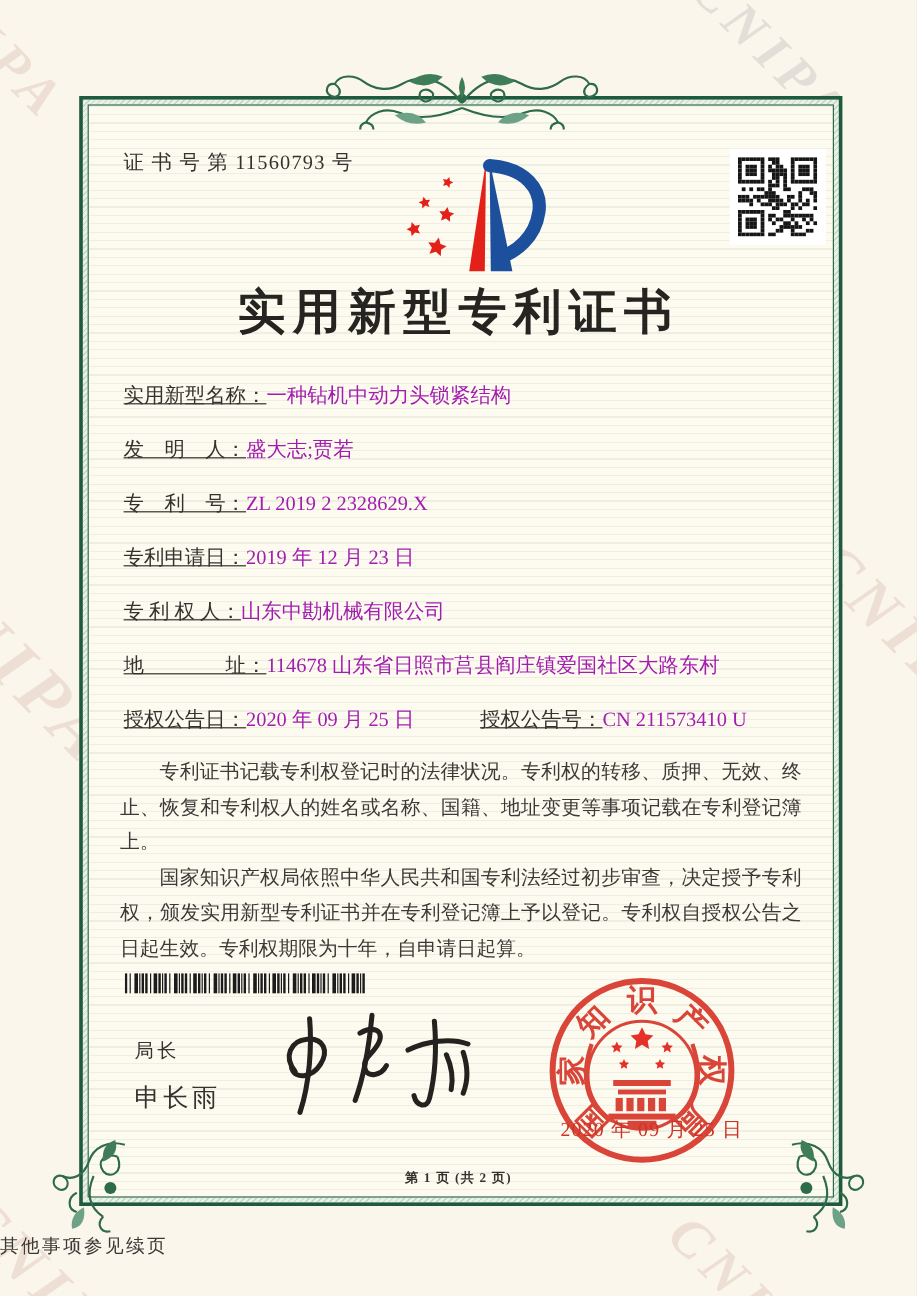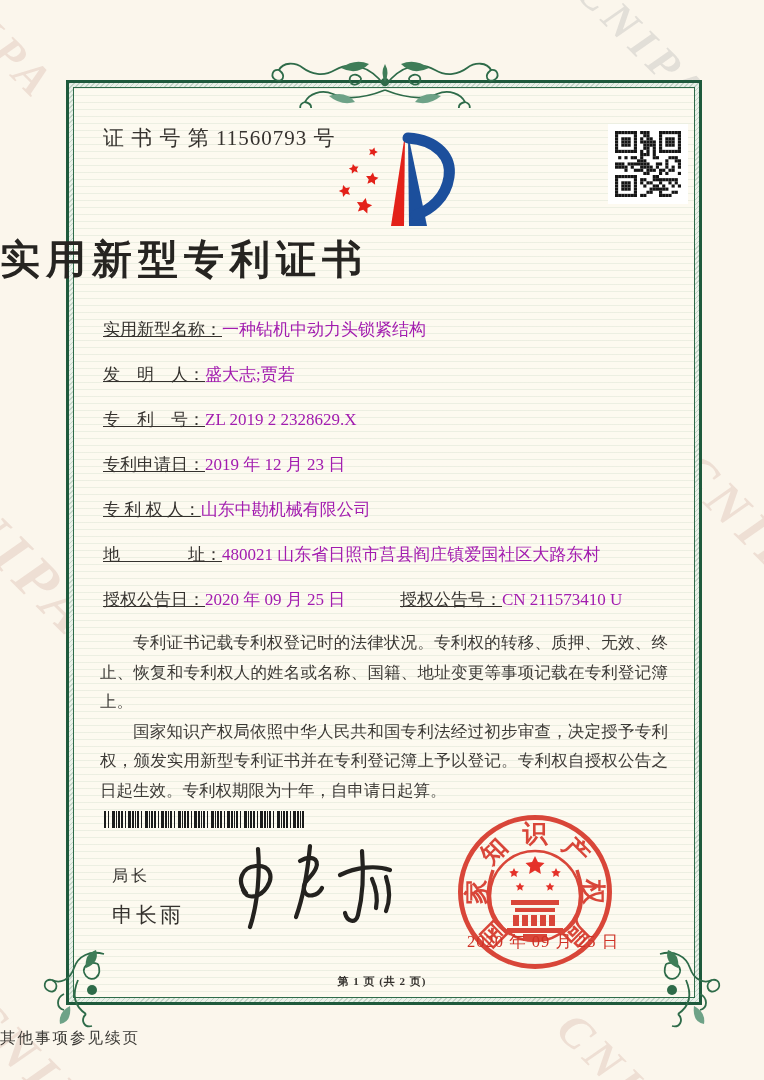--- a/index.html
+++ b/index.html
@@ -23,24 +23,24 @@
     border:3px solid #1e5a3c;padding:4px;box-sizing:border-box;
     background:repeating-linear-gradient(135deg, rgba(46,107,73,.20) 0 1px, transparent 1px 3.5px), #e9f0e8;
   }
   .frame-inner{
     width:100%;height:100%;box-sizing:border-box;border:1px solid #2e6b49;
     background:repeating-linear-gradient(180deg, rgba(140,175,145,.15) 0 1px, transparent 1px 7px), #fdfaf0;
   }
   .orn{position:absolute;z-index:3;}
   
   .abs{position:absolute;z-index:4;}
-  .cert-number{left:103px;top:124px;font-size:21px;letter-spacing:1px;}
+  .cert-number{left:103px;top:124px;font-size:17px;letter-spacing:1px;}
   .logo{left:328px;top:122px;width:132px;height:106px;}
   .qr{left:608px;top:124px;width:80px;height:80px;background:#fff;display:flex;align-items:center;justify-content:center;}
-  .title{left:0;right:0;top:232px;font-size:40px;font-weight:700;letter-spacing:6px;color:#262421;}
+  .title{left:0;right:0;top:232px;text-align:center;font-size:40px;font-weight:700;letter-spacing:6px;color:#262421;}
   .field-row{left:103px;font-size:17px;white-space:nowrap;}
   .flabel{color:#35322e;text-decoration:underline;}
   .fvalue{color:#a21caf;}
   .grant2{position:absolute;left:297px;top:0;white-space:nowrap;}
   .paras{left:100px;top:628px;width:568px;font-size:16.5px;line-height:29.5px;color:#3c3a36;text-align:justify;}
   .paras p{margin:0;text-indent:2em;}
   .barcode{left:104px;top:811px;width:205px;height:17px;}
   .signer-title{left:112px;top:866px;font-size:16px;letter-spacing:3px;}
   .signer-name{left:112px;top:901px;font-size:21px;letter-spacing:3px;}
   .signature{left:212px;top:843px;width:198px;height:94px;}
@@ -362,21 +362,21 @@
   <div class="abs field-row" style="top:408px;">
     <span class="flabel">专　利　号：</span><span class="fvalue">ZL 2019 2 2328629.X</span>
   </div>
   <div class="abs field-row" style="top:453px;">
     <span class="flabel">专利申请日：</span><span class="fvalue">2019 年 12 月 23 日</span>
   </div>
   <div class="abs field-row" style="top:498px;">
     <span class="flabel">专 利 权 人：</span><span class="fvalue">山东中勘机械有限公司</span>
   </div>
   <div class="abs field-row" style="top:543px;">
-    <span class="flabel">地　　　　址：</span><span class="fvalue">480021 山东省日照市莒县阎庄镇爱国社区大路东村</span>
+    <span class="flabel">地　　　　址：</span><span class="fvalue">114678 山东省日照市莒县阎庄镇爱国社区大路东村</span>
   </div>
   <div class="abs field-row" style="top:588px;">
     <span class="flabel">授权公告日：</span><span class="fvalue">2020 年 09 月 25 日</span>
     <span class="grant2">
       <span class="flabel">授权公告号：</span><span class="fvalue">CN 211573410 U</span>
     </span>
   </div>
 
   <div class="abs paras">
     <p>专利证书记载专利权登记时的法律状况。专利权的转移、质押、无效、终止、恢复和专利权人的姓名或名称、国籍、地址变更等事项记载在专利登记簿上。</p>

